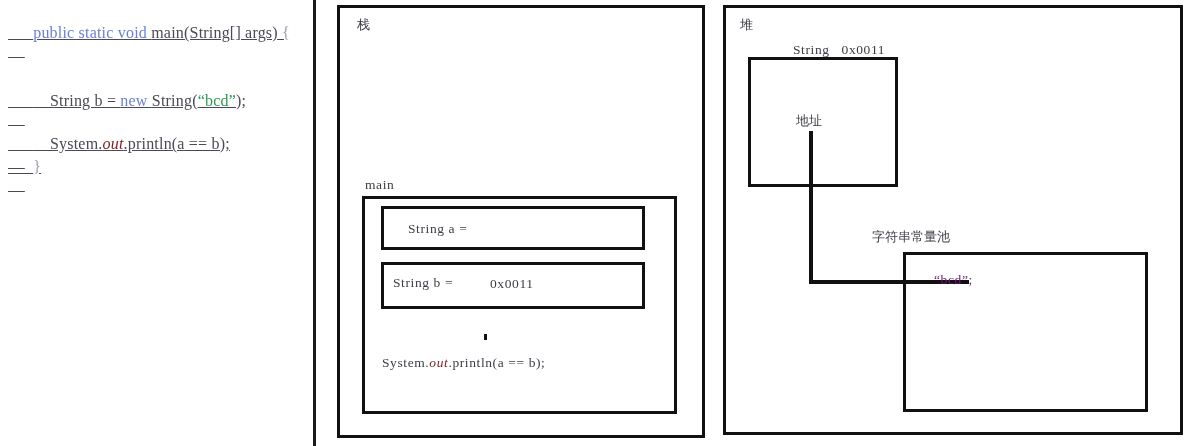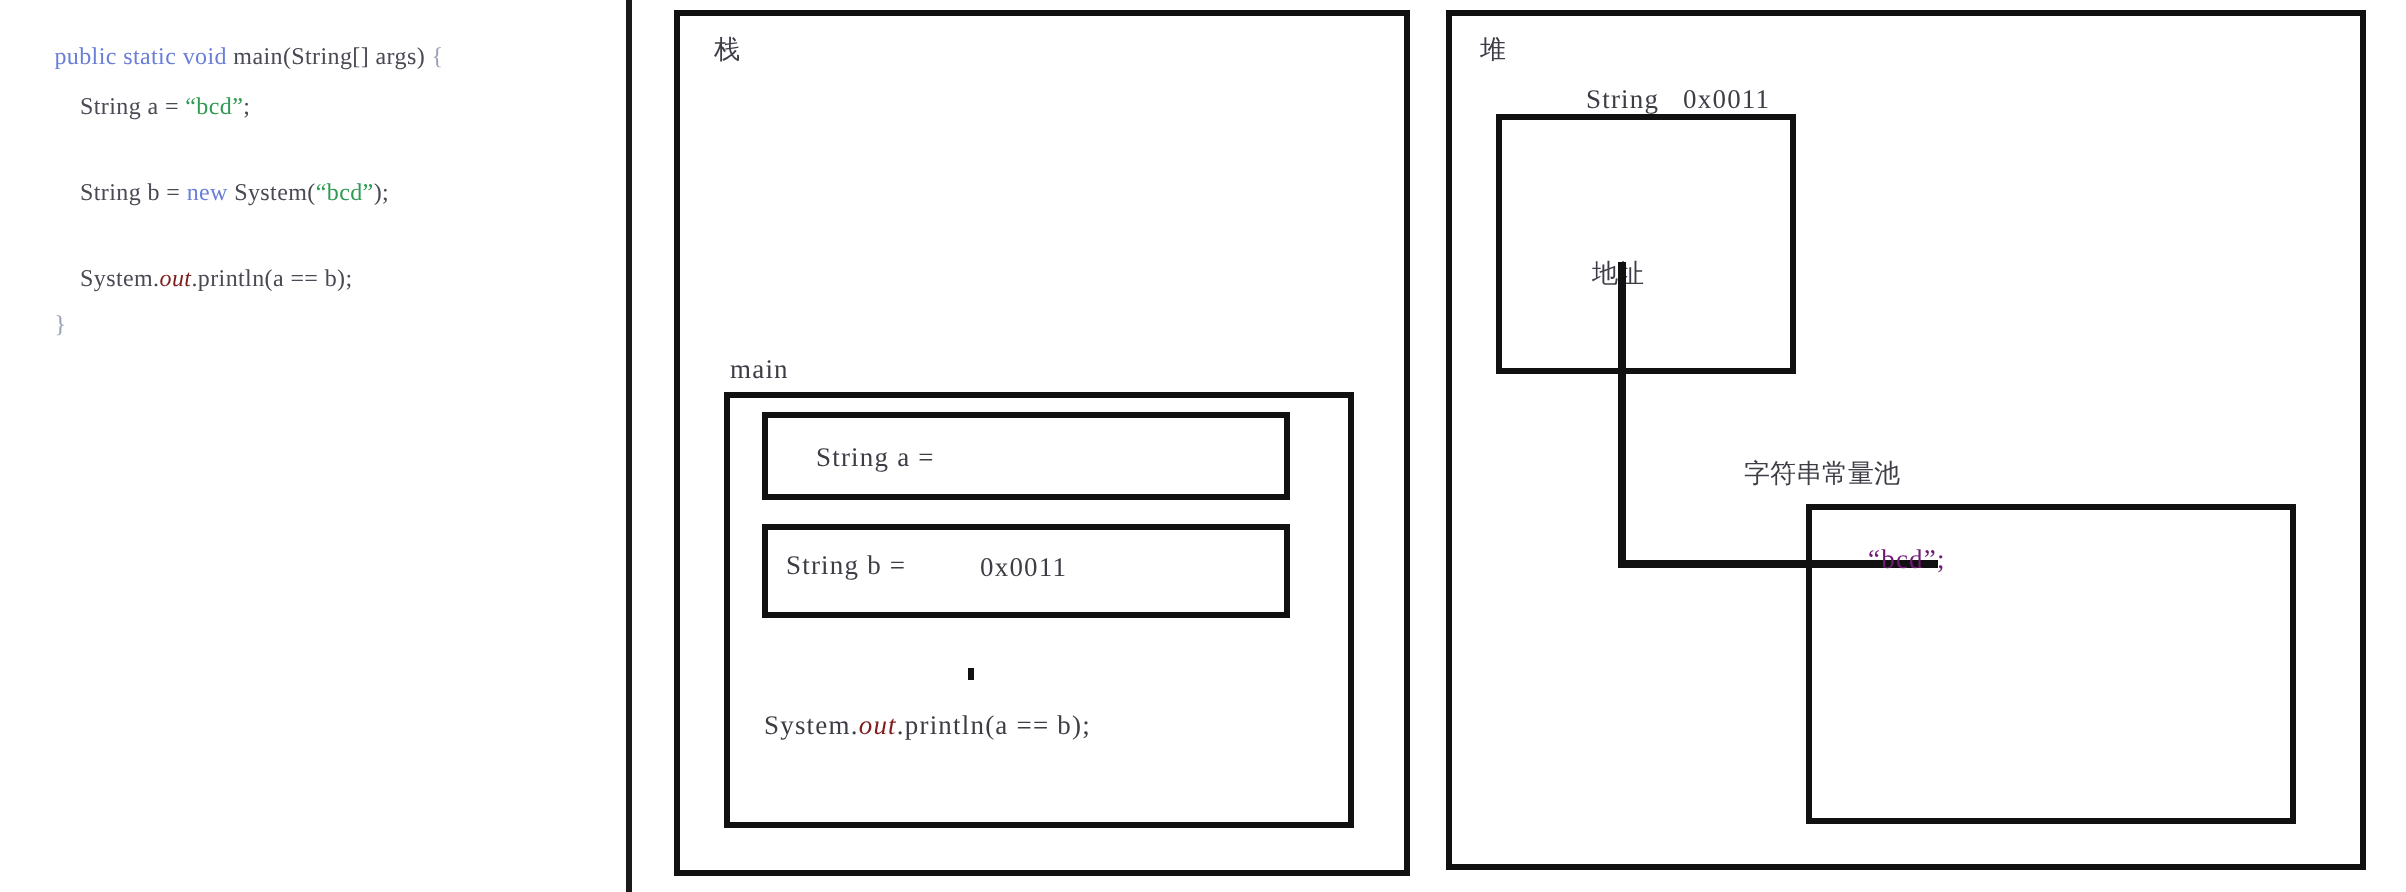--- a/index.html
+++ b/index.html
@@ -25,23 +25,24 @@
   #code-panel .divider {
     position: absolute;
     right: 0; top: 0;
     width: 3px; height: 446px;
     background: #1a1a1a;
   }
   .code-line {
     position: absolute;
     white-space: pre;
     font-family: "Liberation Serif", "DejaVu Serif", serif;
-    font-size: 12px;
+    font-size: 16px;
     letter-spacing: 0.2px;
     color: #4a4a55;
+    text-decoration: underline;
   }
   .kw   { color: #6a7ed8; }
   .str  { color: #2e9a52; }
   .plain{ color: #4a4a55; }
   .fld  { color: #7f1d1d; font-style: italic; }
   .brace{ color: #9aa1b5; }
 
   
   .box {
     position: absolute;
@@ -86,26 +87,23 @@
 <body>
 
 <div id="root">
 
   <div id="code-panel">
 
     <div class="code-line" style="left:8px; top:6px;">
       <span class="kw">public static void </span><span class="plain">main</span><span class="plain">(String[] args) </span><span class="brace">{</span>
     </div>
 
-    <div class="code-line" style="left:8px; top:31px;">
-      <span class="plain">    String a = </span><span class="str">“bcd”</span><span class="plain">;</span>
-    </div>
 
     <div class="code-line" style="left:8px; top:74px;">
-      <span class="plain">    String b = </span><span class="kw">new </span><span class="plain">System(</span><span class="str">“bcd”</span><span class="plain">);</span>
+      <span class="plain">    String b = </span><span class="kw">new </span><span class="plain">String(</span><span class="str">“bcd”</span><span class="plain">);</span>
     </div>
 
     <div class="code-line" style="left:8px; top:117px;">
       <span class="plain">    System.</span><span class="fld">out</span><span class="plain">.println(a == b);</span>
     </div>
 
     <div class="code-line" style="left:8px; top:140px;">
       <span class="brace">}</span>
     </div>
 
@@ -133,21 +131,21 @@
   <div class="lbl lbl-mono" style="left:382px; top:355px; white-space:pre;"><span>System.</span><span class="fld">out</span><span>.println(a == b);</span></div>
 
   <div class="box panel-box" style="left:723px; top:5px; width:460px; height:430px;"></div>
 
   <div class="lbl lbl-cjk" style="left:740px; top:16px;">堆</div>
 
   <div class="lbl lbl-mono" style="left:793px; top:42px;">String   0x0011</div>
 
   <div class="box" style="left:748px; top:57px; width:150px; height:130px;"></div>
 
-  <div class="lbl lbl-cjk" style="left:796px; top:128px;">地址</div>
+  <div class="lbl lbl-cjk" style="left:796px; top:112px;">地址</div>
 
   <div class="connector" style="left:809px; top:131px; width:4px; height:153px;"></div>
 
   <div class="connector" style="left:809px; top:280px; width:160px; height:4px;"></div>
 
   <div class="lbl lbl-cjk" style="left:872px; top:228px;">字符串常量池</div>
 
   <div class="box" style="left:903px; top:252px; width:245px; height:160px;"></div>
 
   <div class="lbl lbl-mono str" style="left:934px; top:272px; color:#701a75;">“bcd”;</div>

